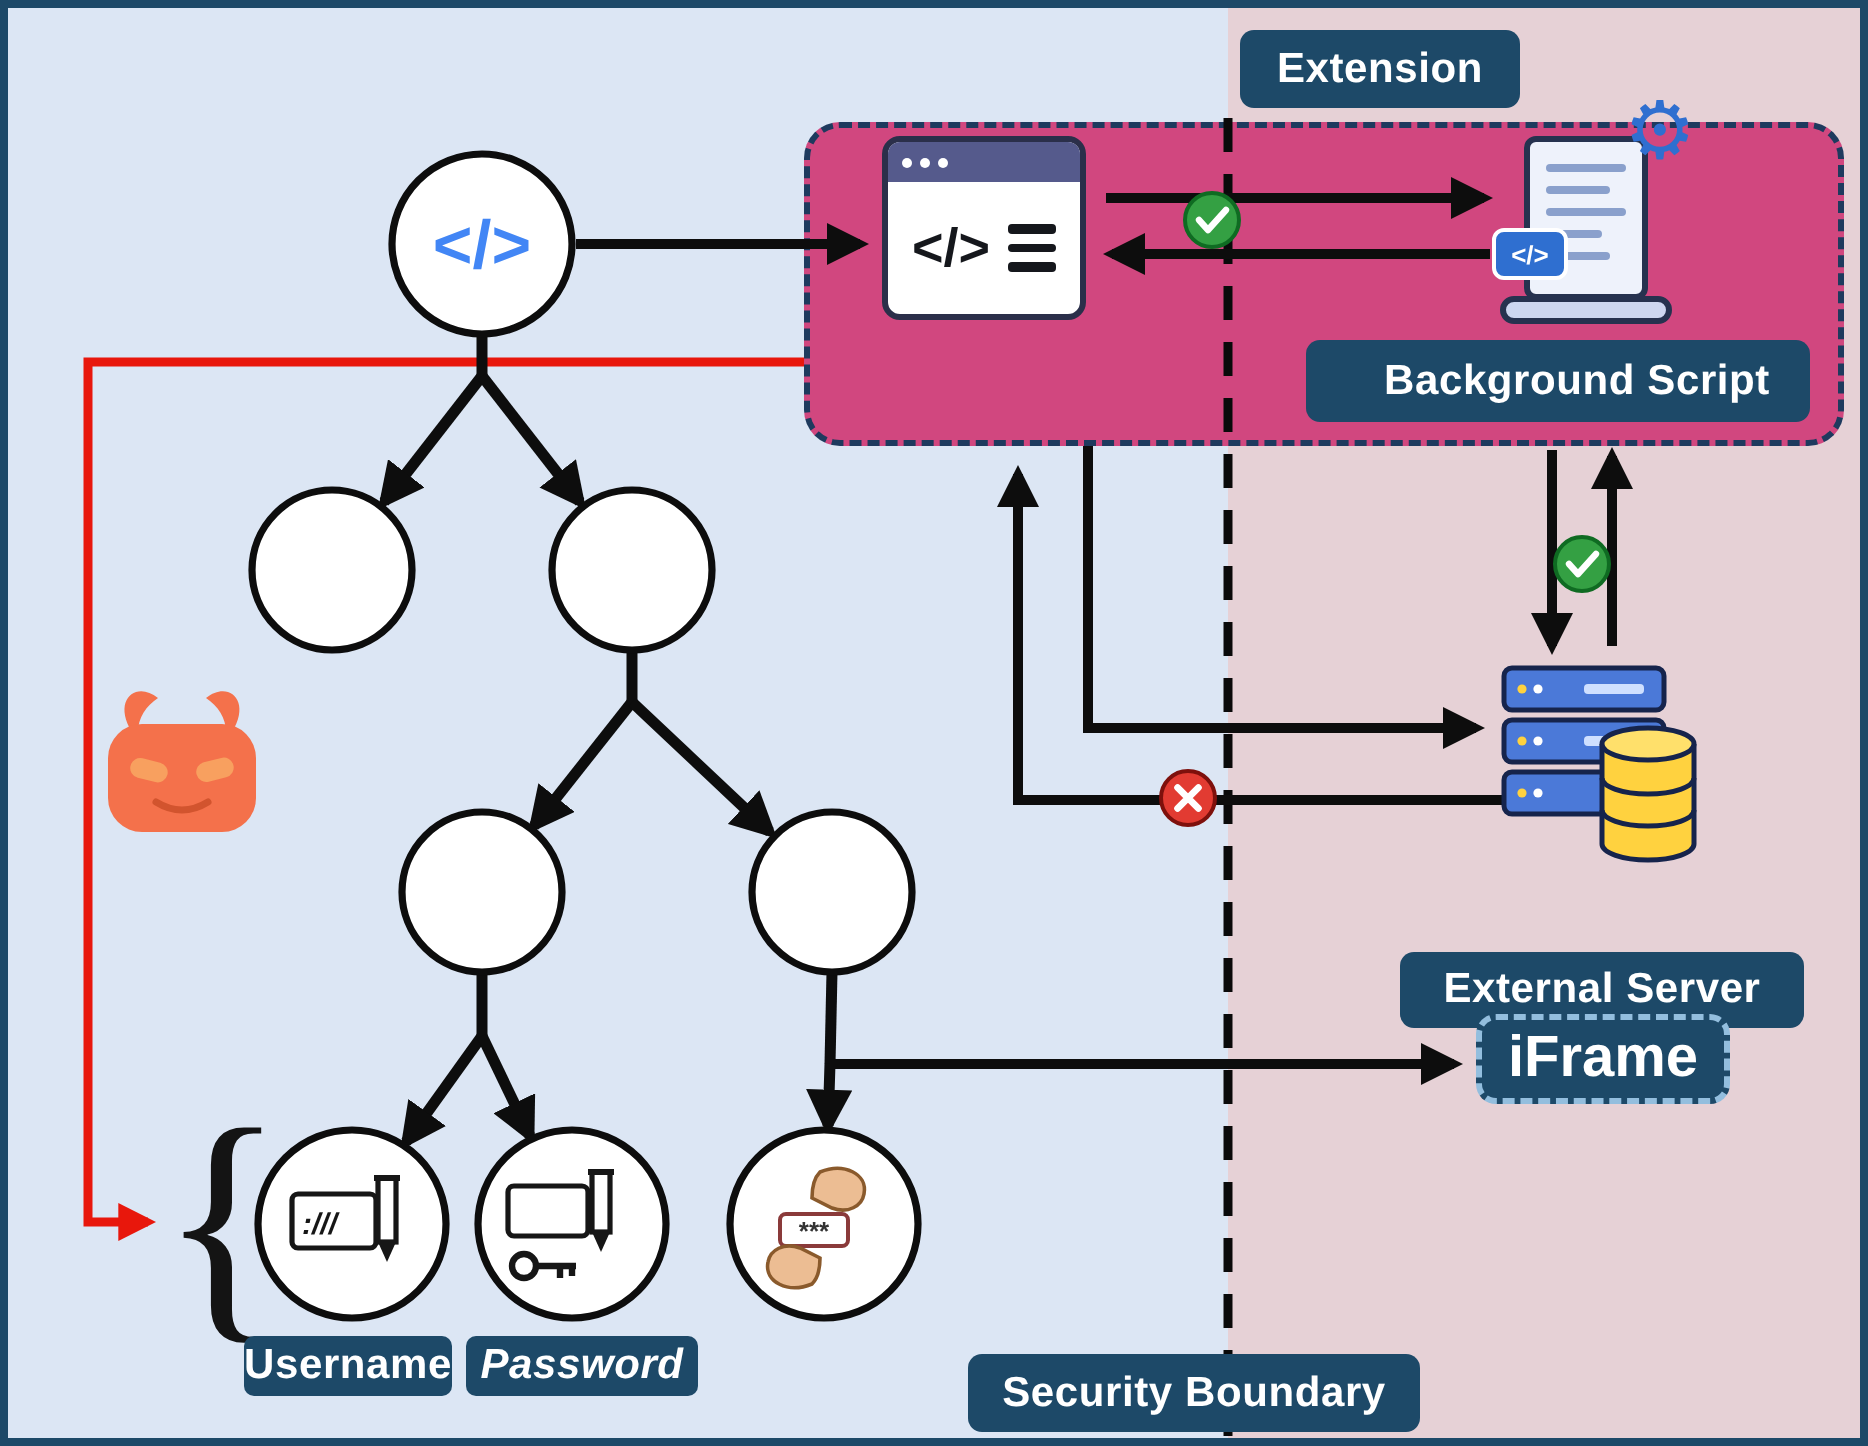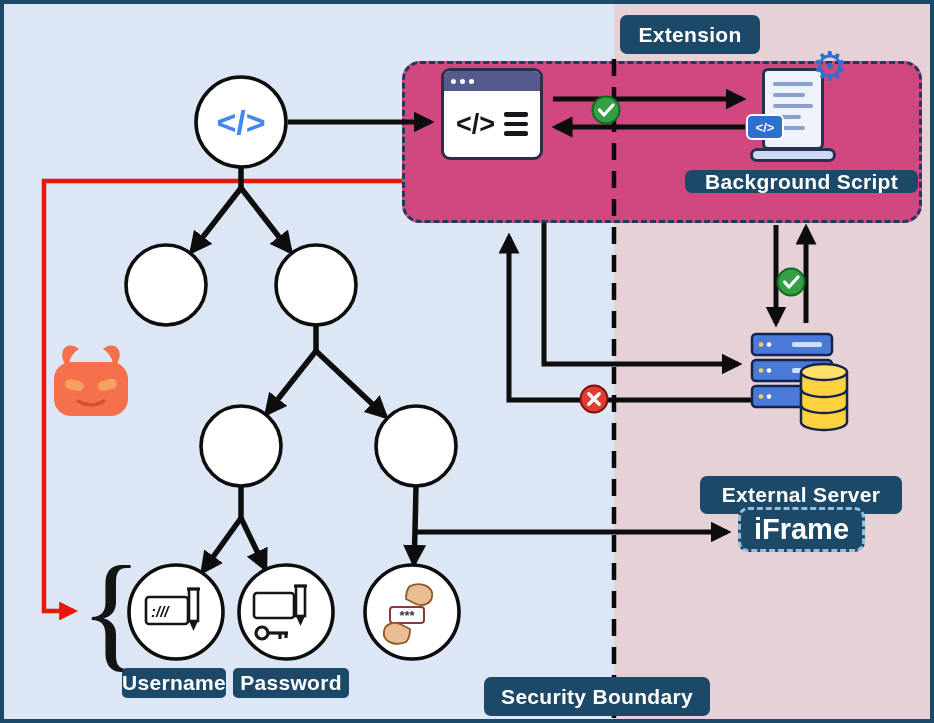--- a/index.html
+++ b/index.html
@@ -228,20 +228,20 @@
       <div class="bs-line w80"></div>
     </div>
     <div class="bs-roll"></div>
     <span class="bs-gear">⚙</span>
     <div class="bs-badge">&lt;/&gt;</div>
   </div>
 
   <span class="brace">{</span>
 
   <div class="tag" style="left:616px;top:11px;width:140px;height:39px;">Extension</div>
-  <div class="tag" style="left:681px;top:166px;width:233px;height:23px;">Background Script</div>
+  <div class="tag" style="left:649px;top:166px;width:233px;height:41px;padding-left:19px;">Background Script</div>
   <div class="tag" style="left:696px;top:429px;width:202px;height:38px;margin-top:43px;">External Server</div>
   <div class="tag" style="left:480px;top:673px;width:226px;height:39px;">Security Boundary</div>
   <div class="tag small" style="left:118px;top:664px;width:104px;height:30px;">Username</div>
-  <div class="tag small" style="left:229px;top:664px;width:116px;height:30px;">Password</div>
+  <div class="tag small" style="left:229px;top:664px;width:116px;height:30px;font-style:italic;">Password</div>
   <div class="iframe-tag">iFrame</div>
 
 </div>
 
 </body></html>

